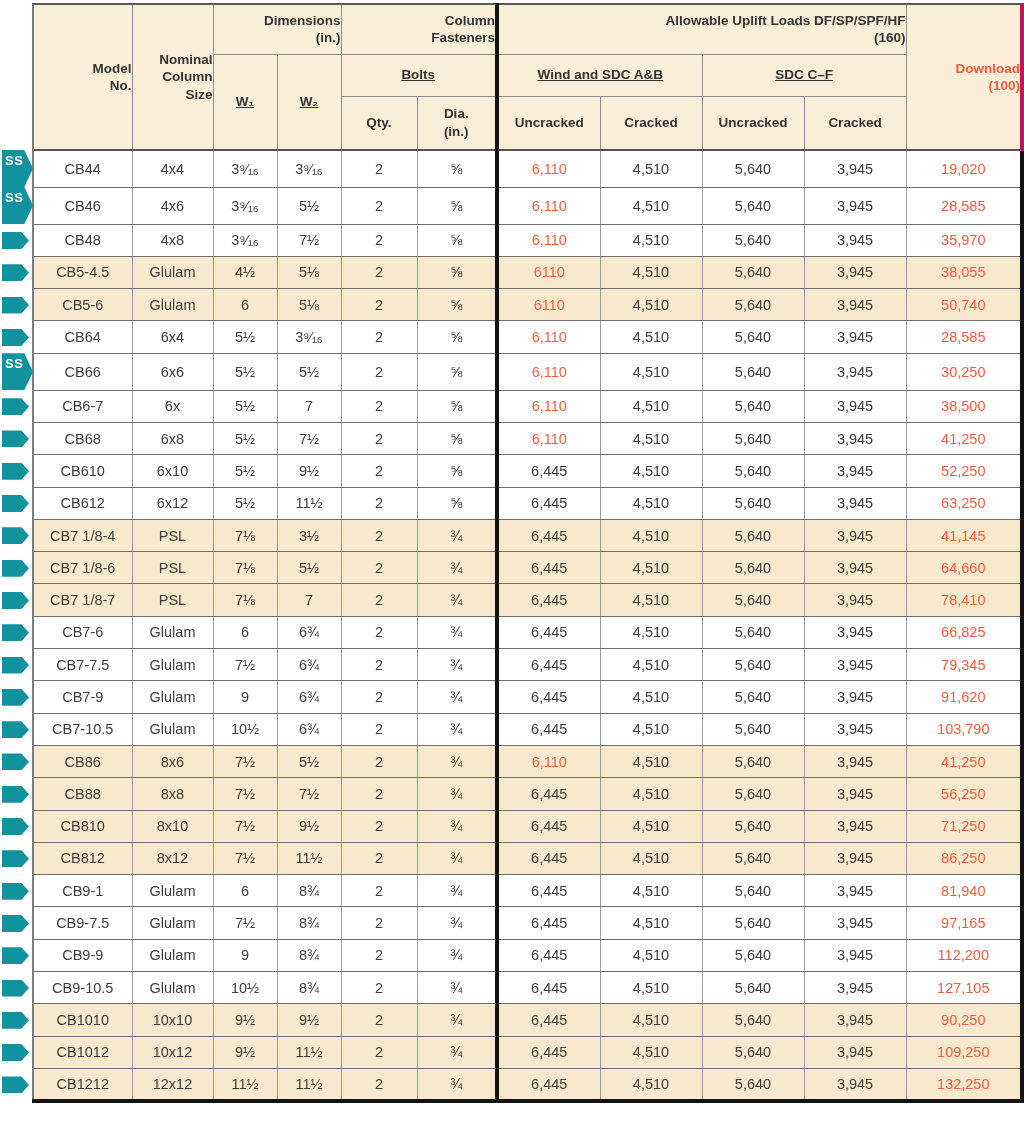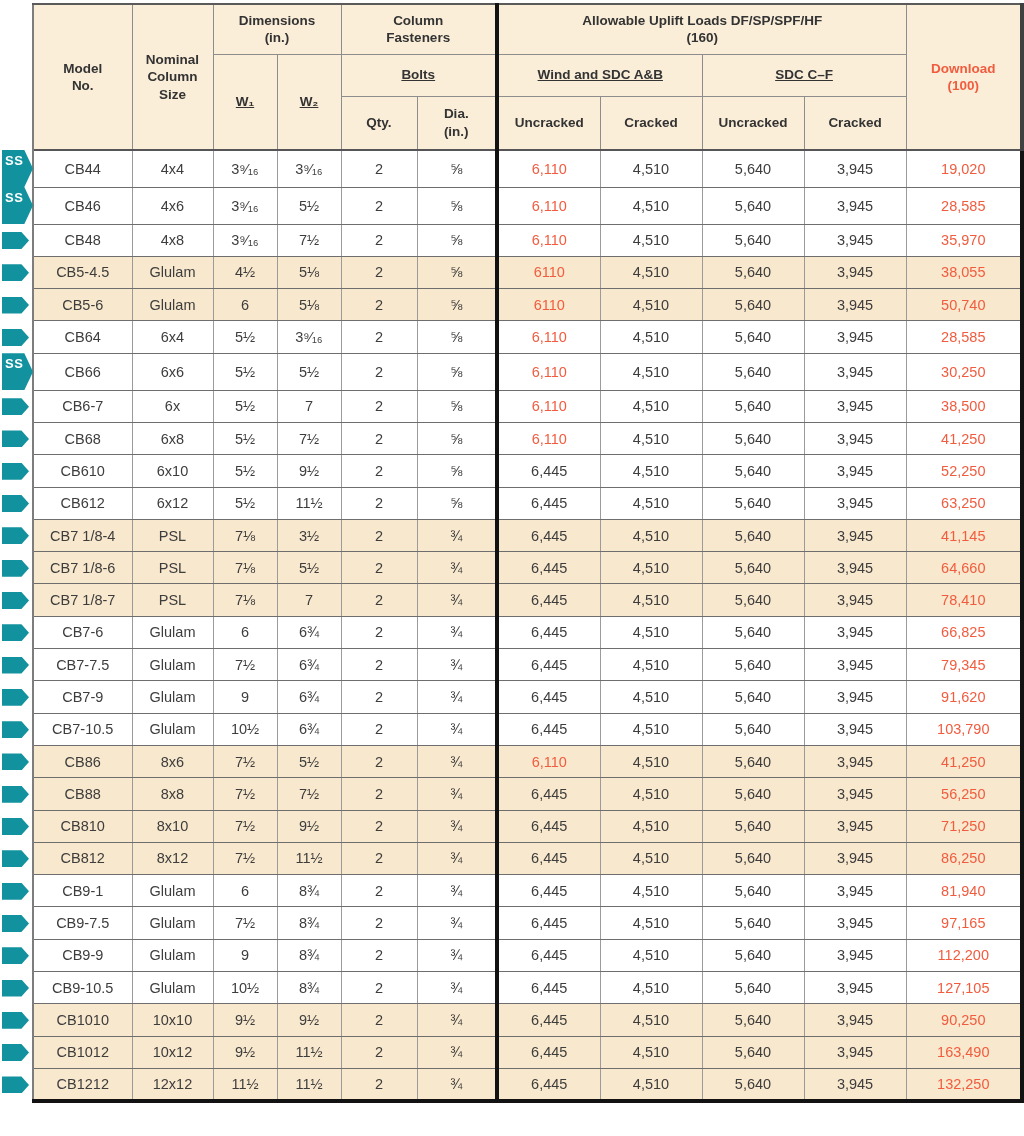--- a/index.html
+++ b/index.html
@@ -31,26 +31,26 @@
   
   thead th {
     background: #faeed9;
     border: 1px solid #8d8d8d;
     font-size: 13.5px;
     font-weight: bold;
     line-height: 1.28;
     white-space: pre-line;
     color: #333;
   }
-  thead tr.h1 th { height: 50px; }
+  thead tr.h1 th { height: 50px; text-align: right; }
   thead tr.h2 th { height: 42px; text-decoration: underline; }
   thead tr.h3 th { height: 54px; }
   thead th.top-edge { border-top: 2px solid #5a5a5a; }
   thead th.left-edge { border-left: 2px solid #7d7d7d; }
-  thead th.h-download { color: #f15c3f; border-right: 4px solid #404040; }
+  thead th.h-download { color: #f15c3f; border-right: 4px solid #be185d; }
   
   .icon-cell {
     border: none !important;
     background: #fff !important;
     vertical-align: middle;
     text-align: left;
   }
   
   tbody td {
     height: 32.3px;
@@ -528,21 +528,21 @@
           <td class="col-model">CB1012</td>
           <td>10x12</td>
           <td>9½</td>
           <td>11½</td>
           <td>2</td>
           <td>¾</td>
           <td class="thick-left">6,445</td>
           <td>4,510</td>
           <td>5,640</td>
           <td>3,945</td>
-          <td class="col-download orange">163,490</td>
+          <td class="col-download orange">109,250</td>
         </tr>
         <tr class="shaded">
           <td class="icon-cell"><span class="tag"></span></td>
           <td class="col-model">CB1212</td>
           <td>12x12</td>
           <td>11½</td>
           <td>11½</td>
           <td>2</td>
           <td>¾</td>
           <td class="thick-left">6,445</td>

